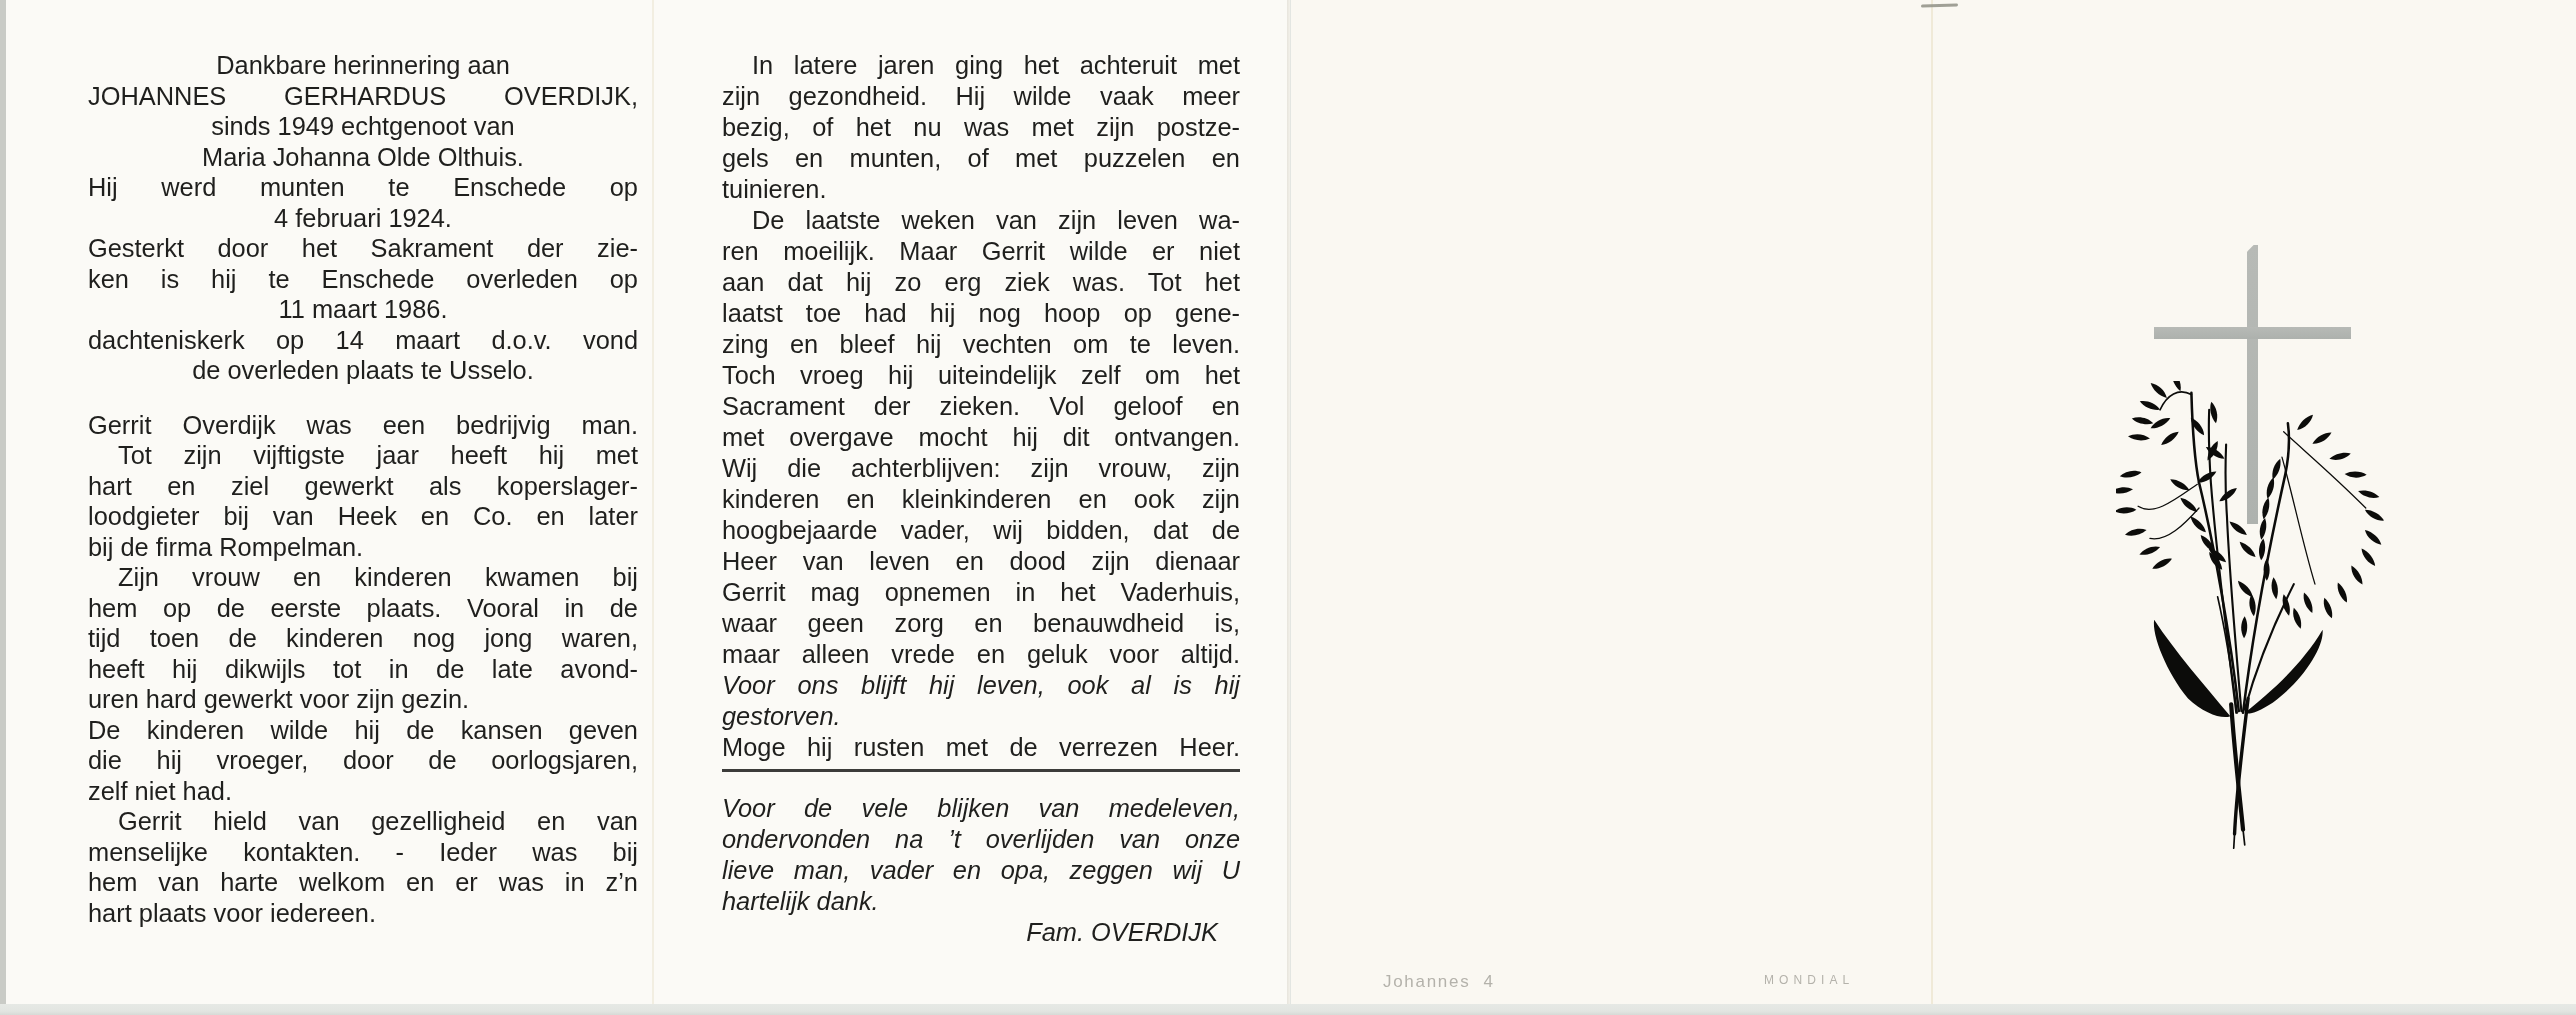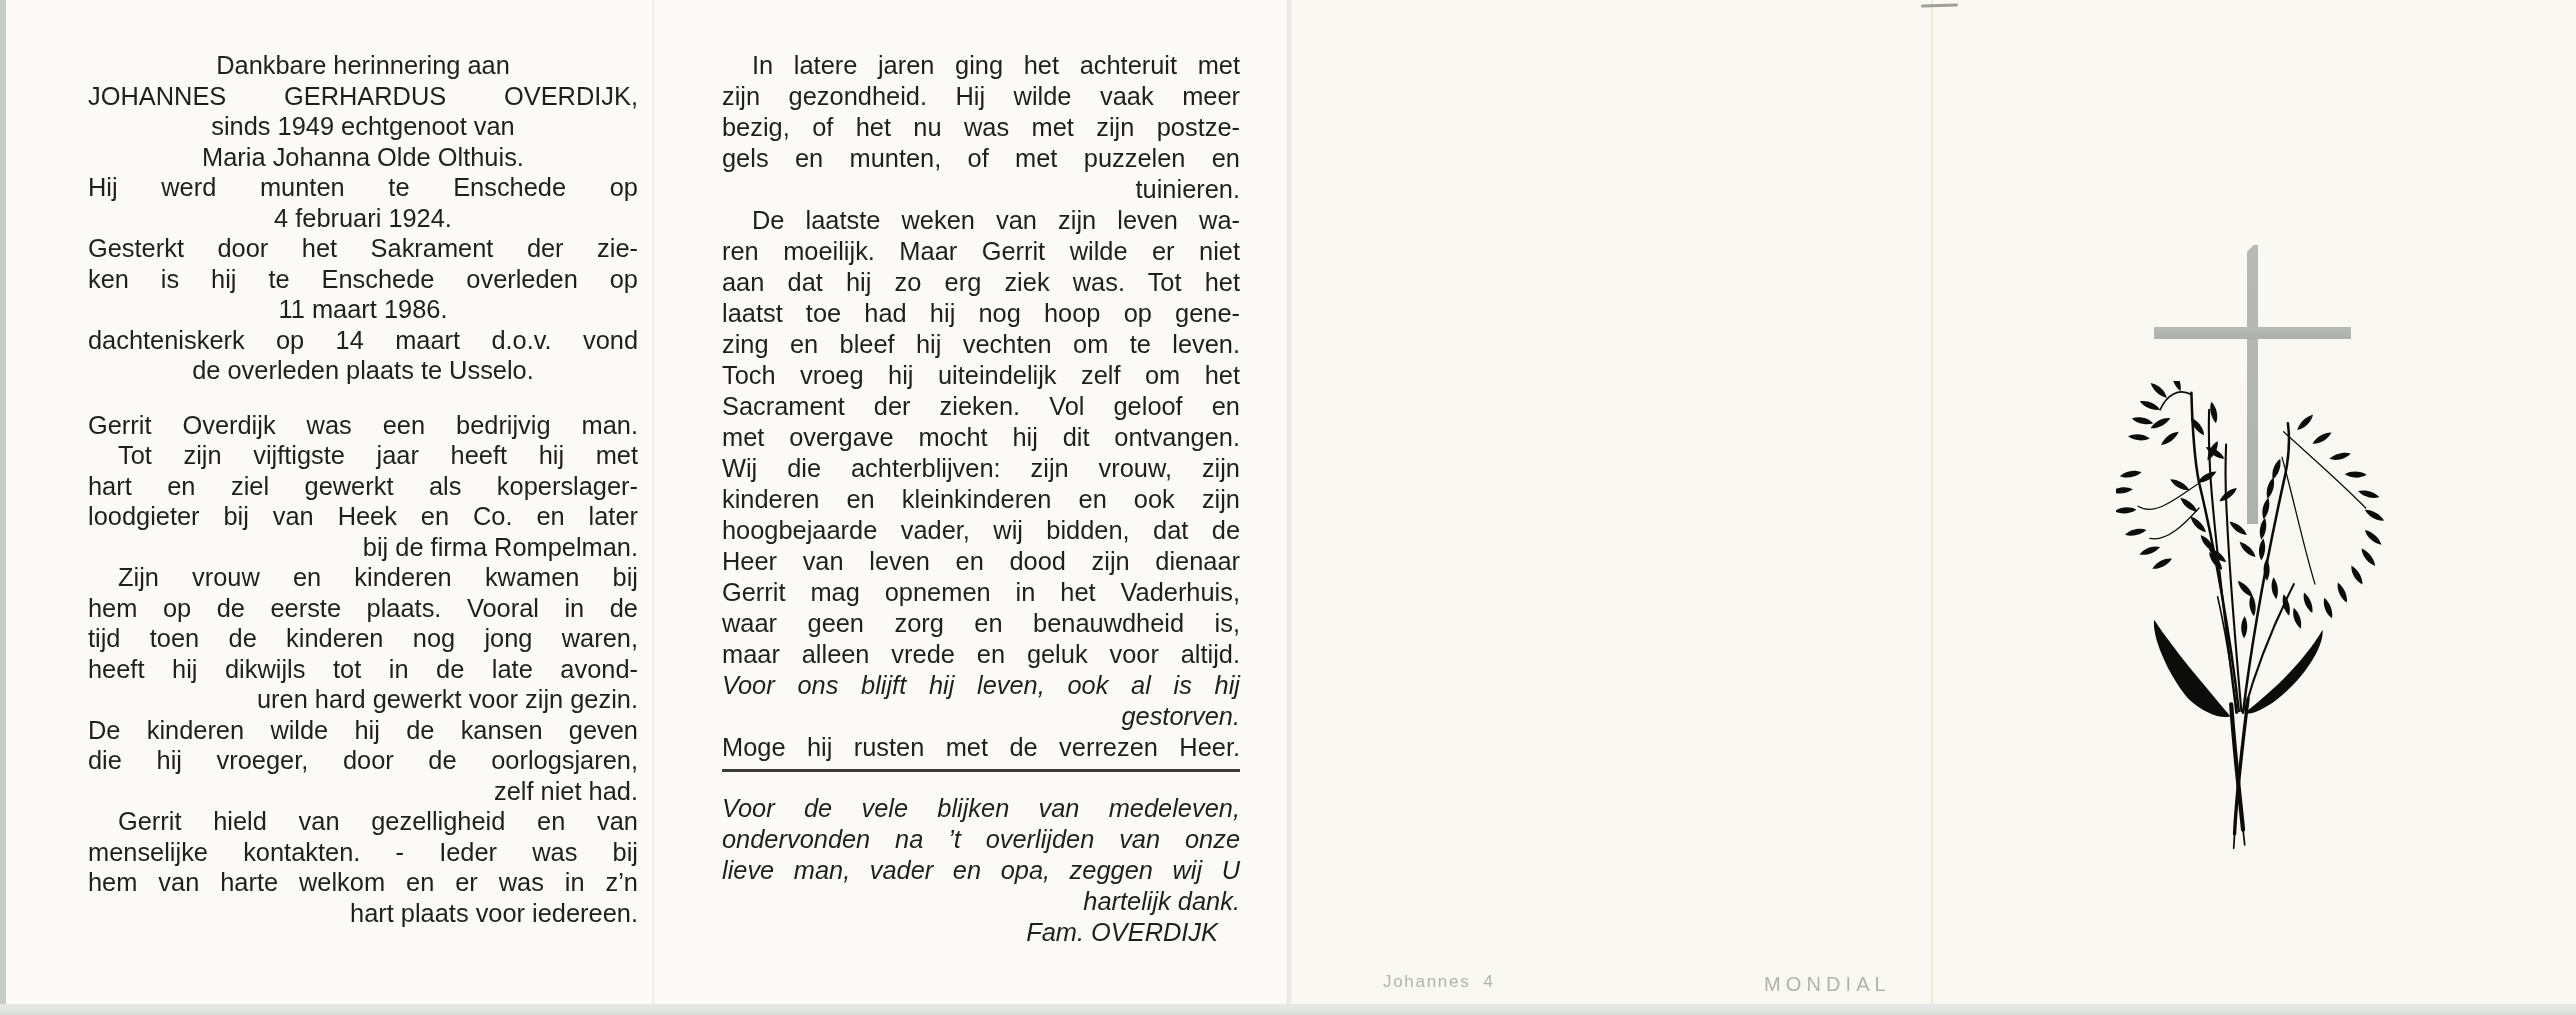--- a/index.html
+++ b/index.html
@@ -31,31 +31,31 @@
 
   
   .col{position:absolute;top:50px;color:#1f1f1d;font-size:25.4px;}
   .col1{left:88px;width:550px;}
   .col2{left:722px;width:518px;}
   .col1 .ln{height:30.5px;line-height:30.5px;}
   .col2 .ln{height:31px;line-height:31px;}
   .ln{white-space:nowrap;}
   .a-justify{text-align:justify;text-align-last:justify;white-space:normal;}
   .a-center{text-align:center;}
-  .a-left{text-align:right;}
+  .a-left{text-align:left;}
   .a-right{text-align:right;padding-right:22px;box-sizing:border-box;}
   .ind{text-indent:30px;}
   .it{font-style:italic;}
   .gap{width:100%;}
   .rule{height:2.5px;background:#3c3c3a;margin:6px 0 21px 0;}
 
   
   .footer-label{position:absolute;color:#b4b2ab;font-size:17px;text-align:right;}
   .series-label{left:1383px;top:972px;letter-spacing:1.7px;word-spacing:6.8px;}
-  .brand-label{left:1764px;top:973px;letter-spacing:5.1px;font-size:20px;}
+  .brand-label{left:1764px;top:973px;letter-spacing:5.1px;font-size:12px;}
 
   
   .cross-v{position:absolute;left:2247px;top:245px;width:11px;height:279px;
     background:linear-gradient(180deg,#b7bab6,#aeb2ae);
     clip-path:polygon(0 6.8px,60% 0,100% 0,100% 100%,0 100%);}
   .cross-h{position:absolute;left:2154px;top:327px;width:197px;height:12px;
     background:linear-gradient(180deg,#b7bab6,#adb1ad);}
   .plant-svg{position:absolute;left:2116px;top:381px;width:271px;height:474px;}
 </style>
 </head>

